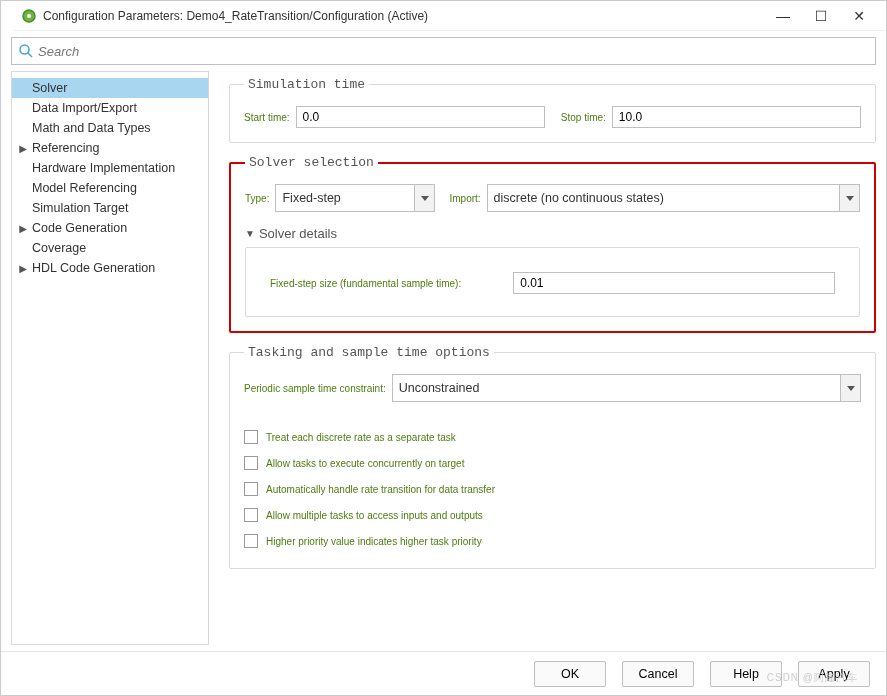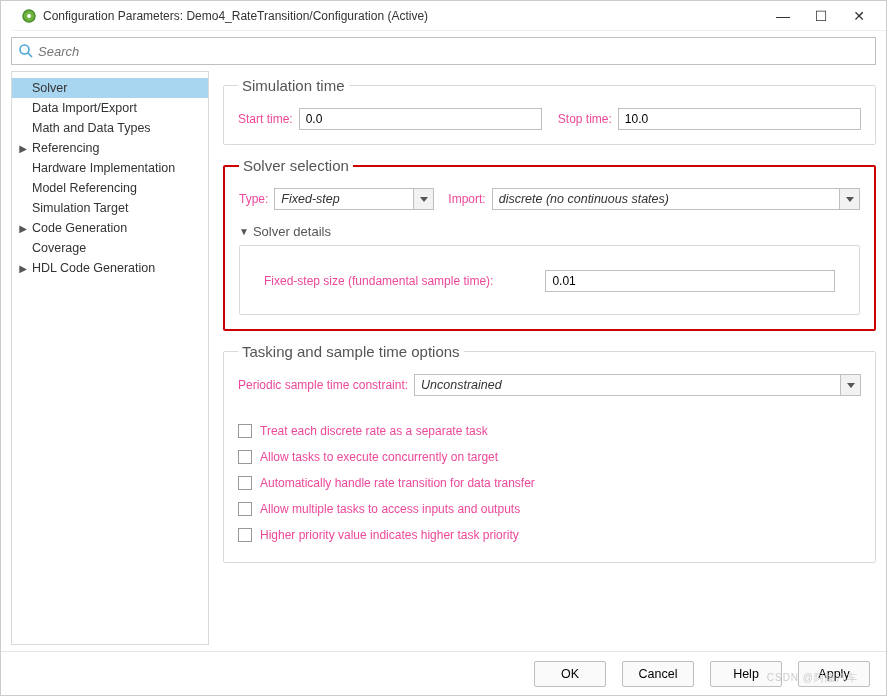--- a/index.html
+++ b/index.html
@@ -5,33 +5,33 @@
     * { box-sizing: border-box; margin: 0; padding: 0; }
     body { font-family: "Segoe UI", Arial, sans-serif; font-size: 12px; color: #333; background: #fff; width: 887px; height: 696px; display: flex; flex-direction: column; border: 1px solid #ccc; position: relative; }
     .titlebar { height: 30px; display: flex; align-items: center; padding: 0 8px; border-bottom: 1px solid #eee; margin-left: 12px; }
     .titlebar-icon { width: 16px; height: 16px; margin-right: 6px; color: #4a8c2a; }
     .titlebar-text { flex: 1; font-size: 12px; color: #333; }
     .titlebar-controls { display: flex; gap: 0; }
     .tb-btn { width: 38px; height: 28px; display: flex; align-items: center; justify-content: center; cursor: default; font-size: 14px; font-family: Arial; }
     .search-bar { margin: 6px 10px; border: 1px solid #bfbfbf; height: 28px; display: flex; align-items: center; padding: 0 6px; }
     .search-icon { width: 16px; height: 16px; color: #4aa6d6; margin-right: 4px; }
     .search-input { border: none; outline: none; flex: 1; font-style: italic; color: #888; font-size: 13px; }
-    .main { flex: 1; display: flex; padding: 0 10px 6px 10px; gap: 14px; overflow: hidden; }
+    .main { flex: 1; display: flex; padding: 0 10px 6px 10px; gap: 20px; overflow: hidden; }
     .nav-panel { width: 198px; border: 1px solid #d9d9d9; background: #fff; padding-top: 6px; }
     .nav-item { height: 20px; display: flex; align-items: center; padding-left: 20px; font-size: 12.5px; color: #333; cursor: default; position: relative; }
     .nav-item.selected { background: #a8d6f0; }
     .nav-item .arrow { position: absolute; left: 6px; width: 10px; text-align: center; color: #555; font-size: 10px; }
     .content-panel { flex: 1; overflow: auto; padding-top: 6px; }
     fieldset.group { border: 1px solid #d9d9d9; border-radius: 2px; padding: 12px 14px 14px 14px; margin-bottom: 12px; position: relative; }
     fieldset.highlight { border: 2px solid #c00; }
-    legend.group-title { padding: 0 4px; color: #555; font-size: 15px; }
+    legend.group-title { padding: 0 4px; color: #555; font-size: 13px; font-family: Liberation Mono, monospace; }
     .row { display: flex; align-items: center; gap: 6px; margin-top: 2px; }
-    .lbl { color: #ec4899; font-size: 12px; white-space: nowrap; }
+    .lbl { color: #4d7c0f; font-size: 10px; white-space: nowrap; }
     .textfield { height: 22px; border: 1px solid #bfbfbf; padding: 0 6px; font-size: 12px; background: #fff; }
-    .combo { height: 22px; border: 1px solid #bfbfbf; background: #fff; display: flex; align-items: center; position: relative; font-style: italic; }
+    .combo { height: 28px; border: 1px solid #bfbfbf; background: #fff; display: flex; align-items: center; position: relative; }
     .combo .val { flex: 1; padding: 0 6px; font-size: 12.5px; }
     .combo .drop { width: 20px; height: 100%; border-left: 1px solid #bfbfbf; display: flex; align-items: center; justify-content: center; background: #f2f2f2; }
     .drop-tri { width: 0; height: 0; border-left: 4px solid transparent; border-right: 4px solid transparent; border-top: 5px solid #555; }
     .details-header { display: flex; align-items: center; gap: 4px; margin: 14px 0 6px 0; color: #555; font-size: 13px; }
     .details-body { border: 1px solid #d9d9d9; border-radius: 2px; padding: 22px 24px; }
     .checkbox-row { display: flex; align-items: center; gap: 8px; height: 26px; }
     .chk { width: 14px; height: 14px; border: 1px solid #999; background: #fff; }
     .bottom-bar { height: 44px; border-top: 1px solid #e5e5e5; display: flex; align-items: center; justify-content: flex-end; padding: 0 16px; gap: 16px; }
     .btn { height: 26px; min-width: 72px; border: 1px solid #bfbfbf; background: #fafafa; border-radius: 2px; font-size: 12.5px; padding: 0 12px; }
     .watermark { position: absolute; right: 28px; bottom: 10px; color: #ccc; font-size: 10px; letter-spacing: 1px; pointer-events: none; }

